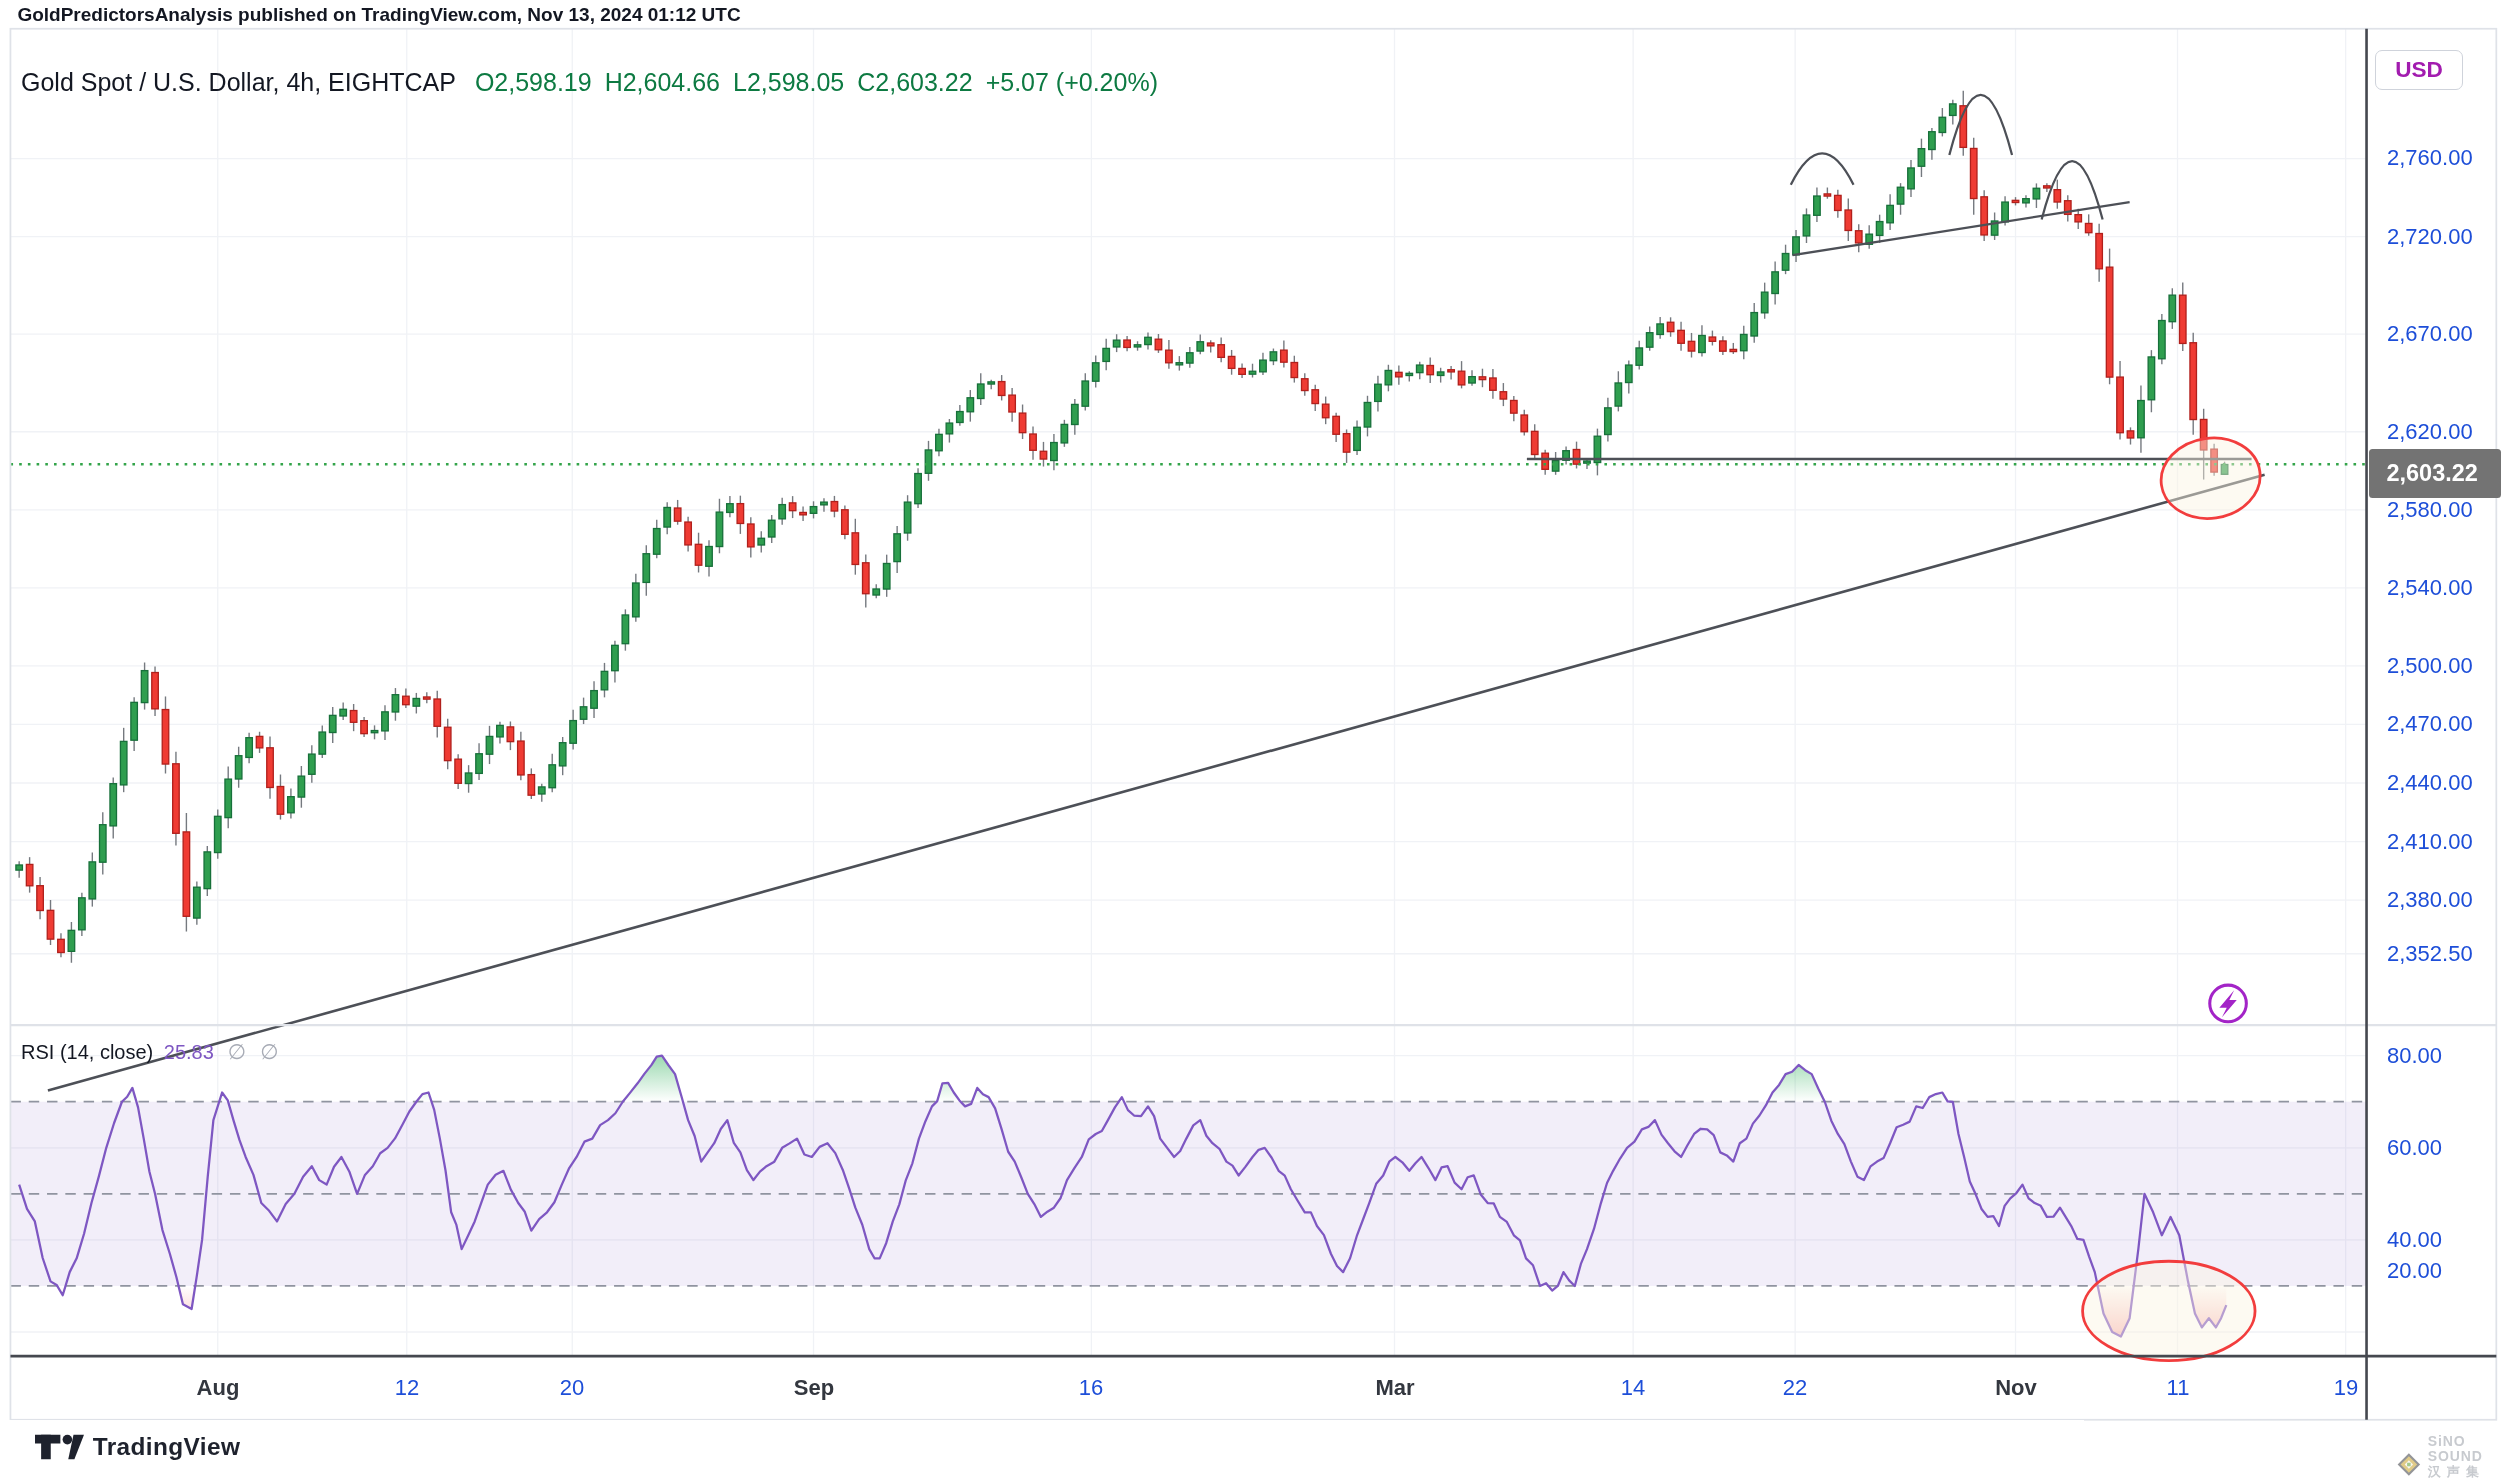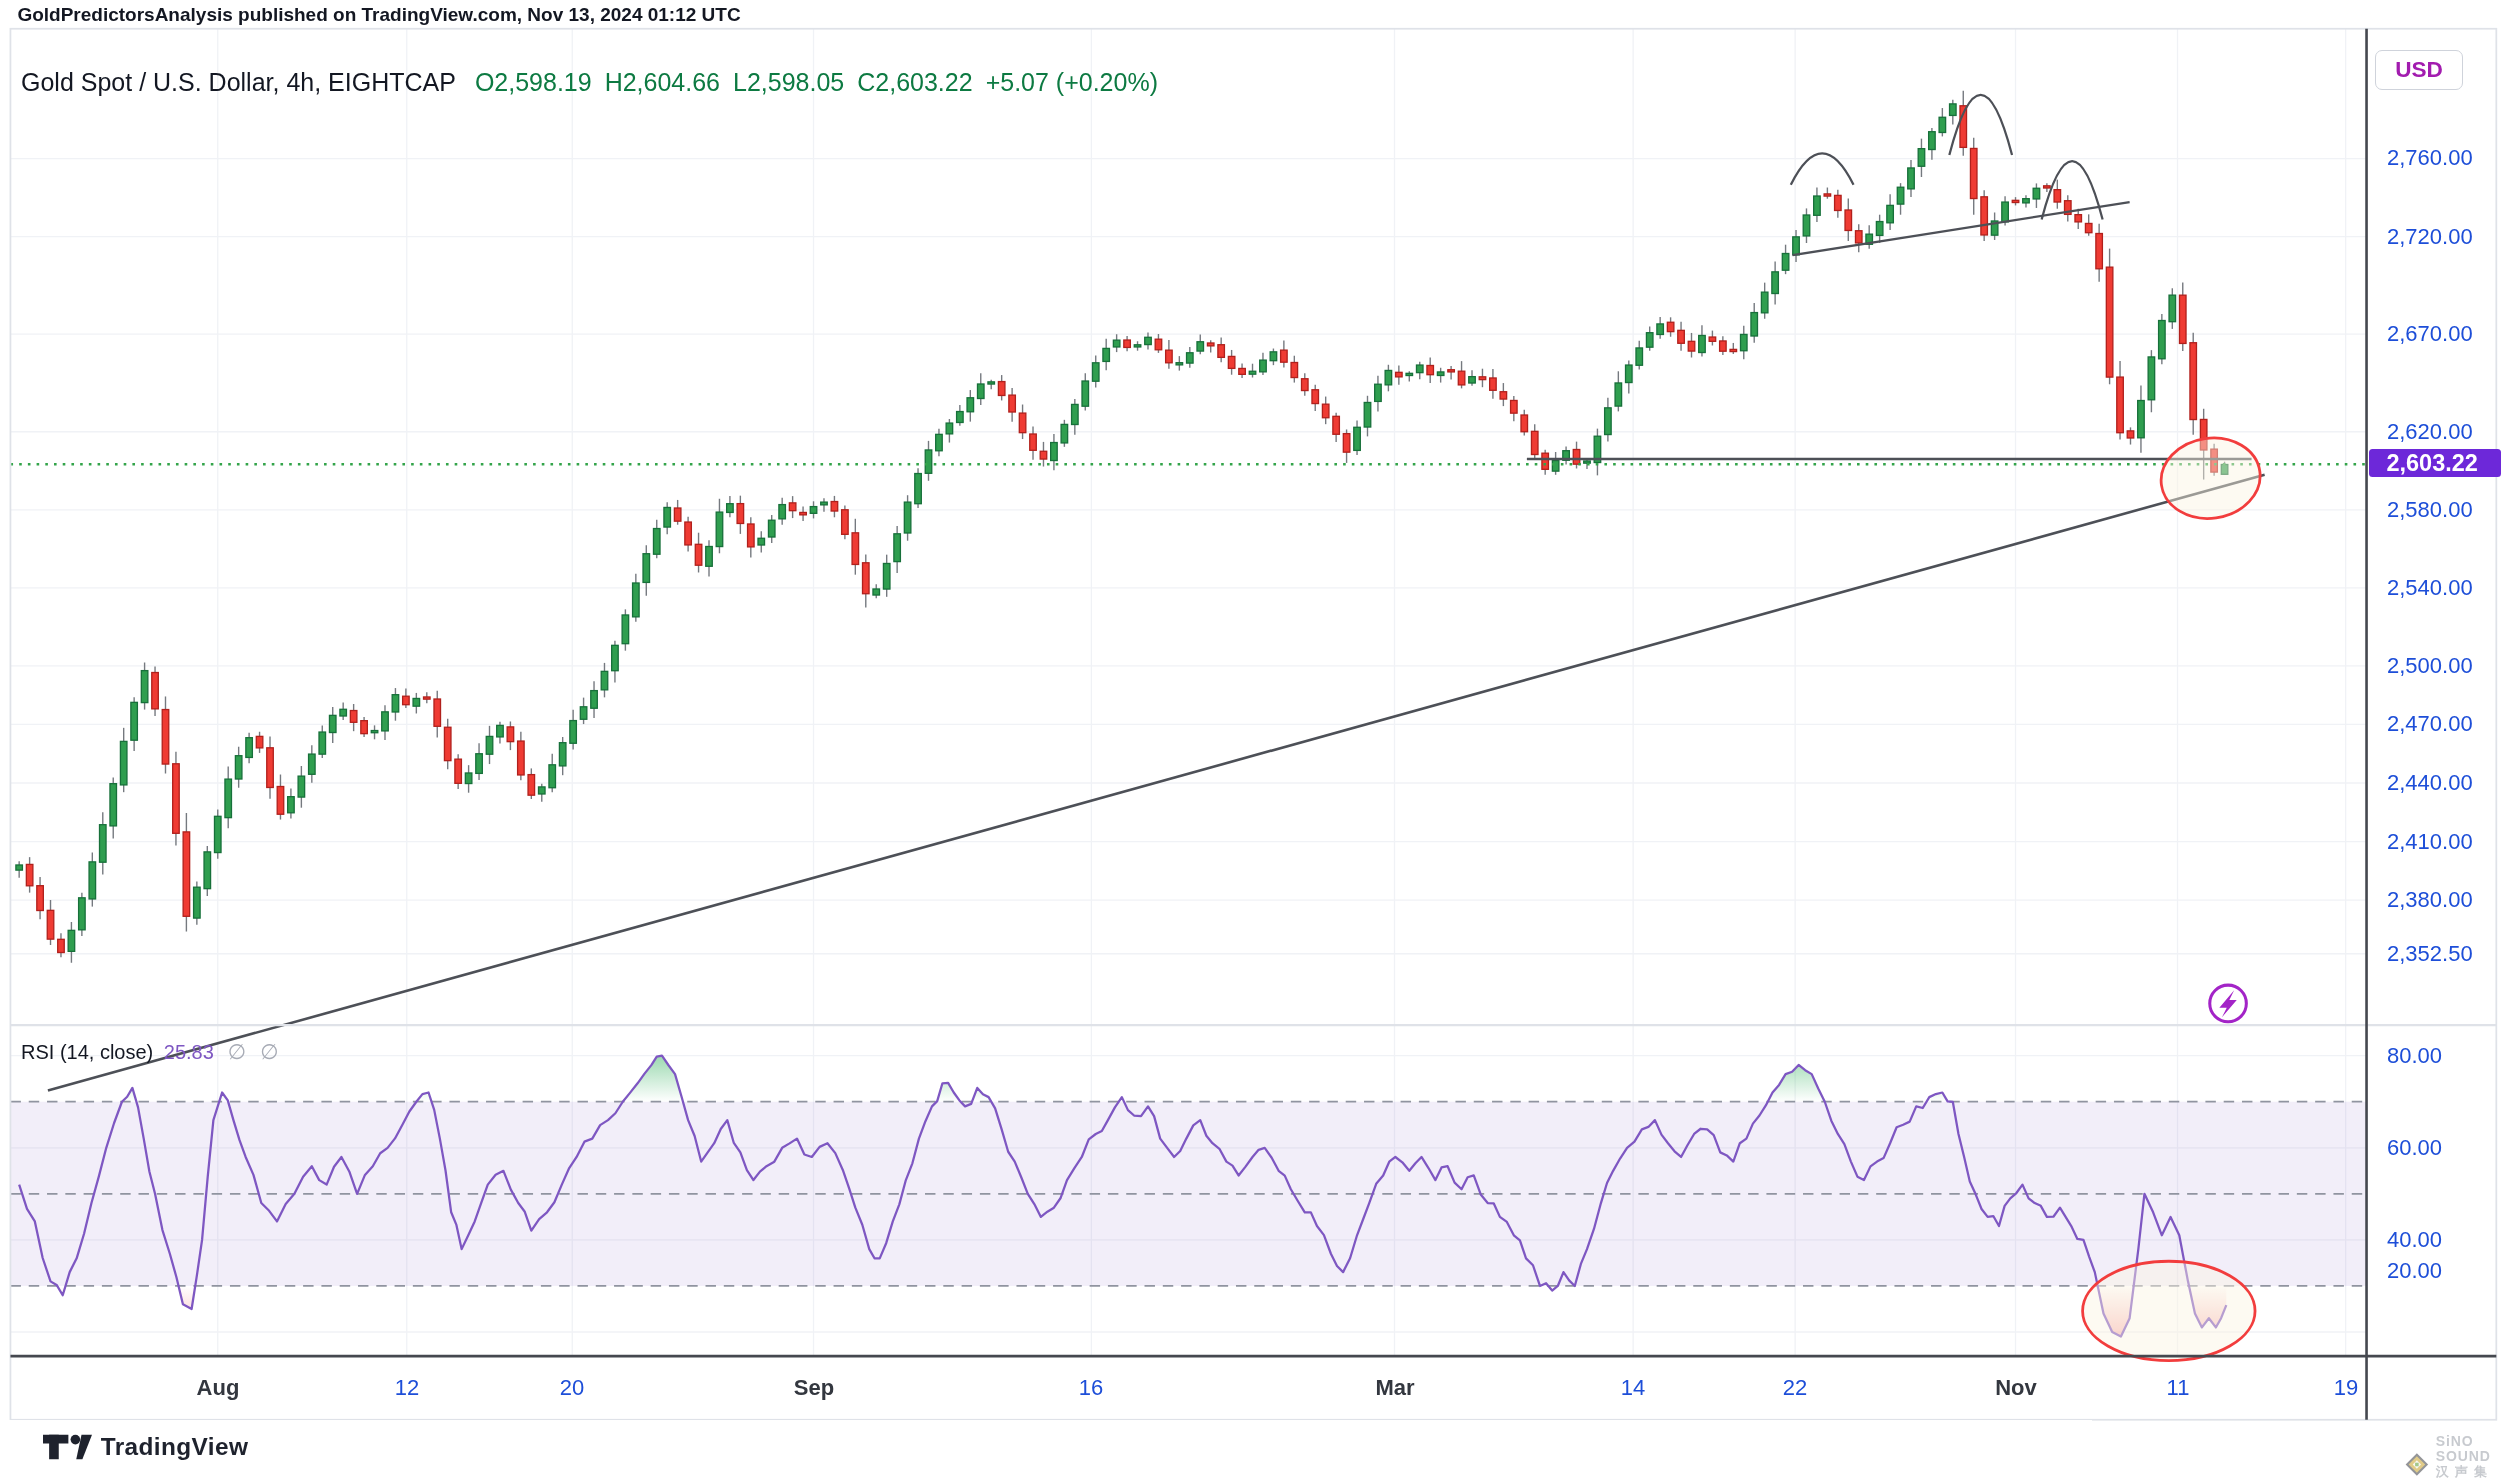--- a/index.html
+++ b/index.html
@@ -12,23 +12,23 @@
   .main-legend .g{color:#0d7a42;margin-left:13px;}
   .main-legend .g.first{margin-left:19px;}
   .rsi-legend{position:absolute;left:21px;top:1040px;font-size:20px;color:#131722;white-space:nowrap;}
   .rsi-legend .val{color:#7e57c2;margin-left:10.5px;}
   .rsi-legend .eye{color:#a7abb5;margin-left:14px;font-size:21px;}
   .usd-btn{position:absolute;left:2375px;top:50px;width:88px;height:40px;border:1.7px solid #cfd3db;border-radius:7px;background:#fff;
     display:flex;align-items:center;justify-content:center;font-size:22.6px;font-weight:600;color:#a21caf;box-sizing:border-box;}
   .tick{position:absolute;font-size:22px;color:#1d4ed8;white-space:nowrap;}
   .tick.time{transform:translateX(-50%);}
   .tick.time.month{color:#33373f;font-weight:700;text-align:right;}
-  .price-tag{position:absolute;left:2369px;top:449px;width:132px;height:28px;background:#6d28d9;border-radius:3.5px;color:#fff;
+  .price-tag{position:absolute;left:2369px;top:449px;width:132px;height:49px;background:#737373;border-radius:3.5px;color:#fff;
     font-size:23.5px;font-weight:700;display:flex;align-items:center;padding-left:17.4px;box-sizing:border-box;}
-  .footer{position:absolute;left:8px;top:1420px;width:2084px;height:59px;background:#fff;}
+  .footer{position:absolute;left:0;top:1420px;width:2084px;height:59px;background:#fff;}
   .tv-brand{position:absolute;left:35px;top:12.2px;display:flex;align-items:center;}
   .tv-brand .brand-text{font-size:24.4px;font-weight:600;color:#1e222d;margin-left:8.7px;letter-spacing:0.4px;}
   .watermark{position:absolute;left:2397px;top:14px;display:flex;align-items:center;opacity:0.55;}
   .wm-text{margin-left:7px;}
   .wm-line1{font-size:14px;font-weight:800;color:#9ba0a8;letter-spacing:0.9px;line-height:15px;}
   .wm-line2{font-size:13px;font-weight:700;color:#9ba0a8;letter-spacing:6.1px;line-height:15px;}
 </style>
 </head>
 <body>
 

